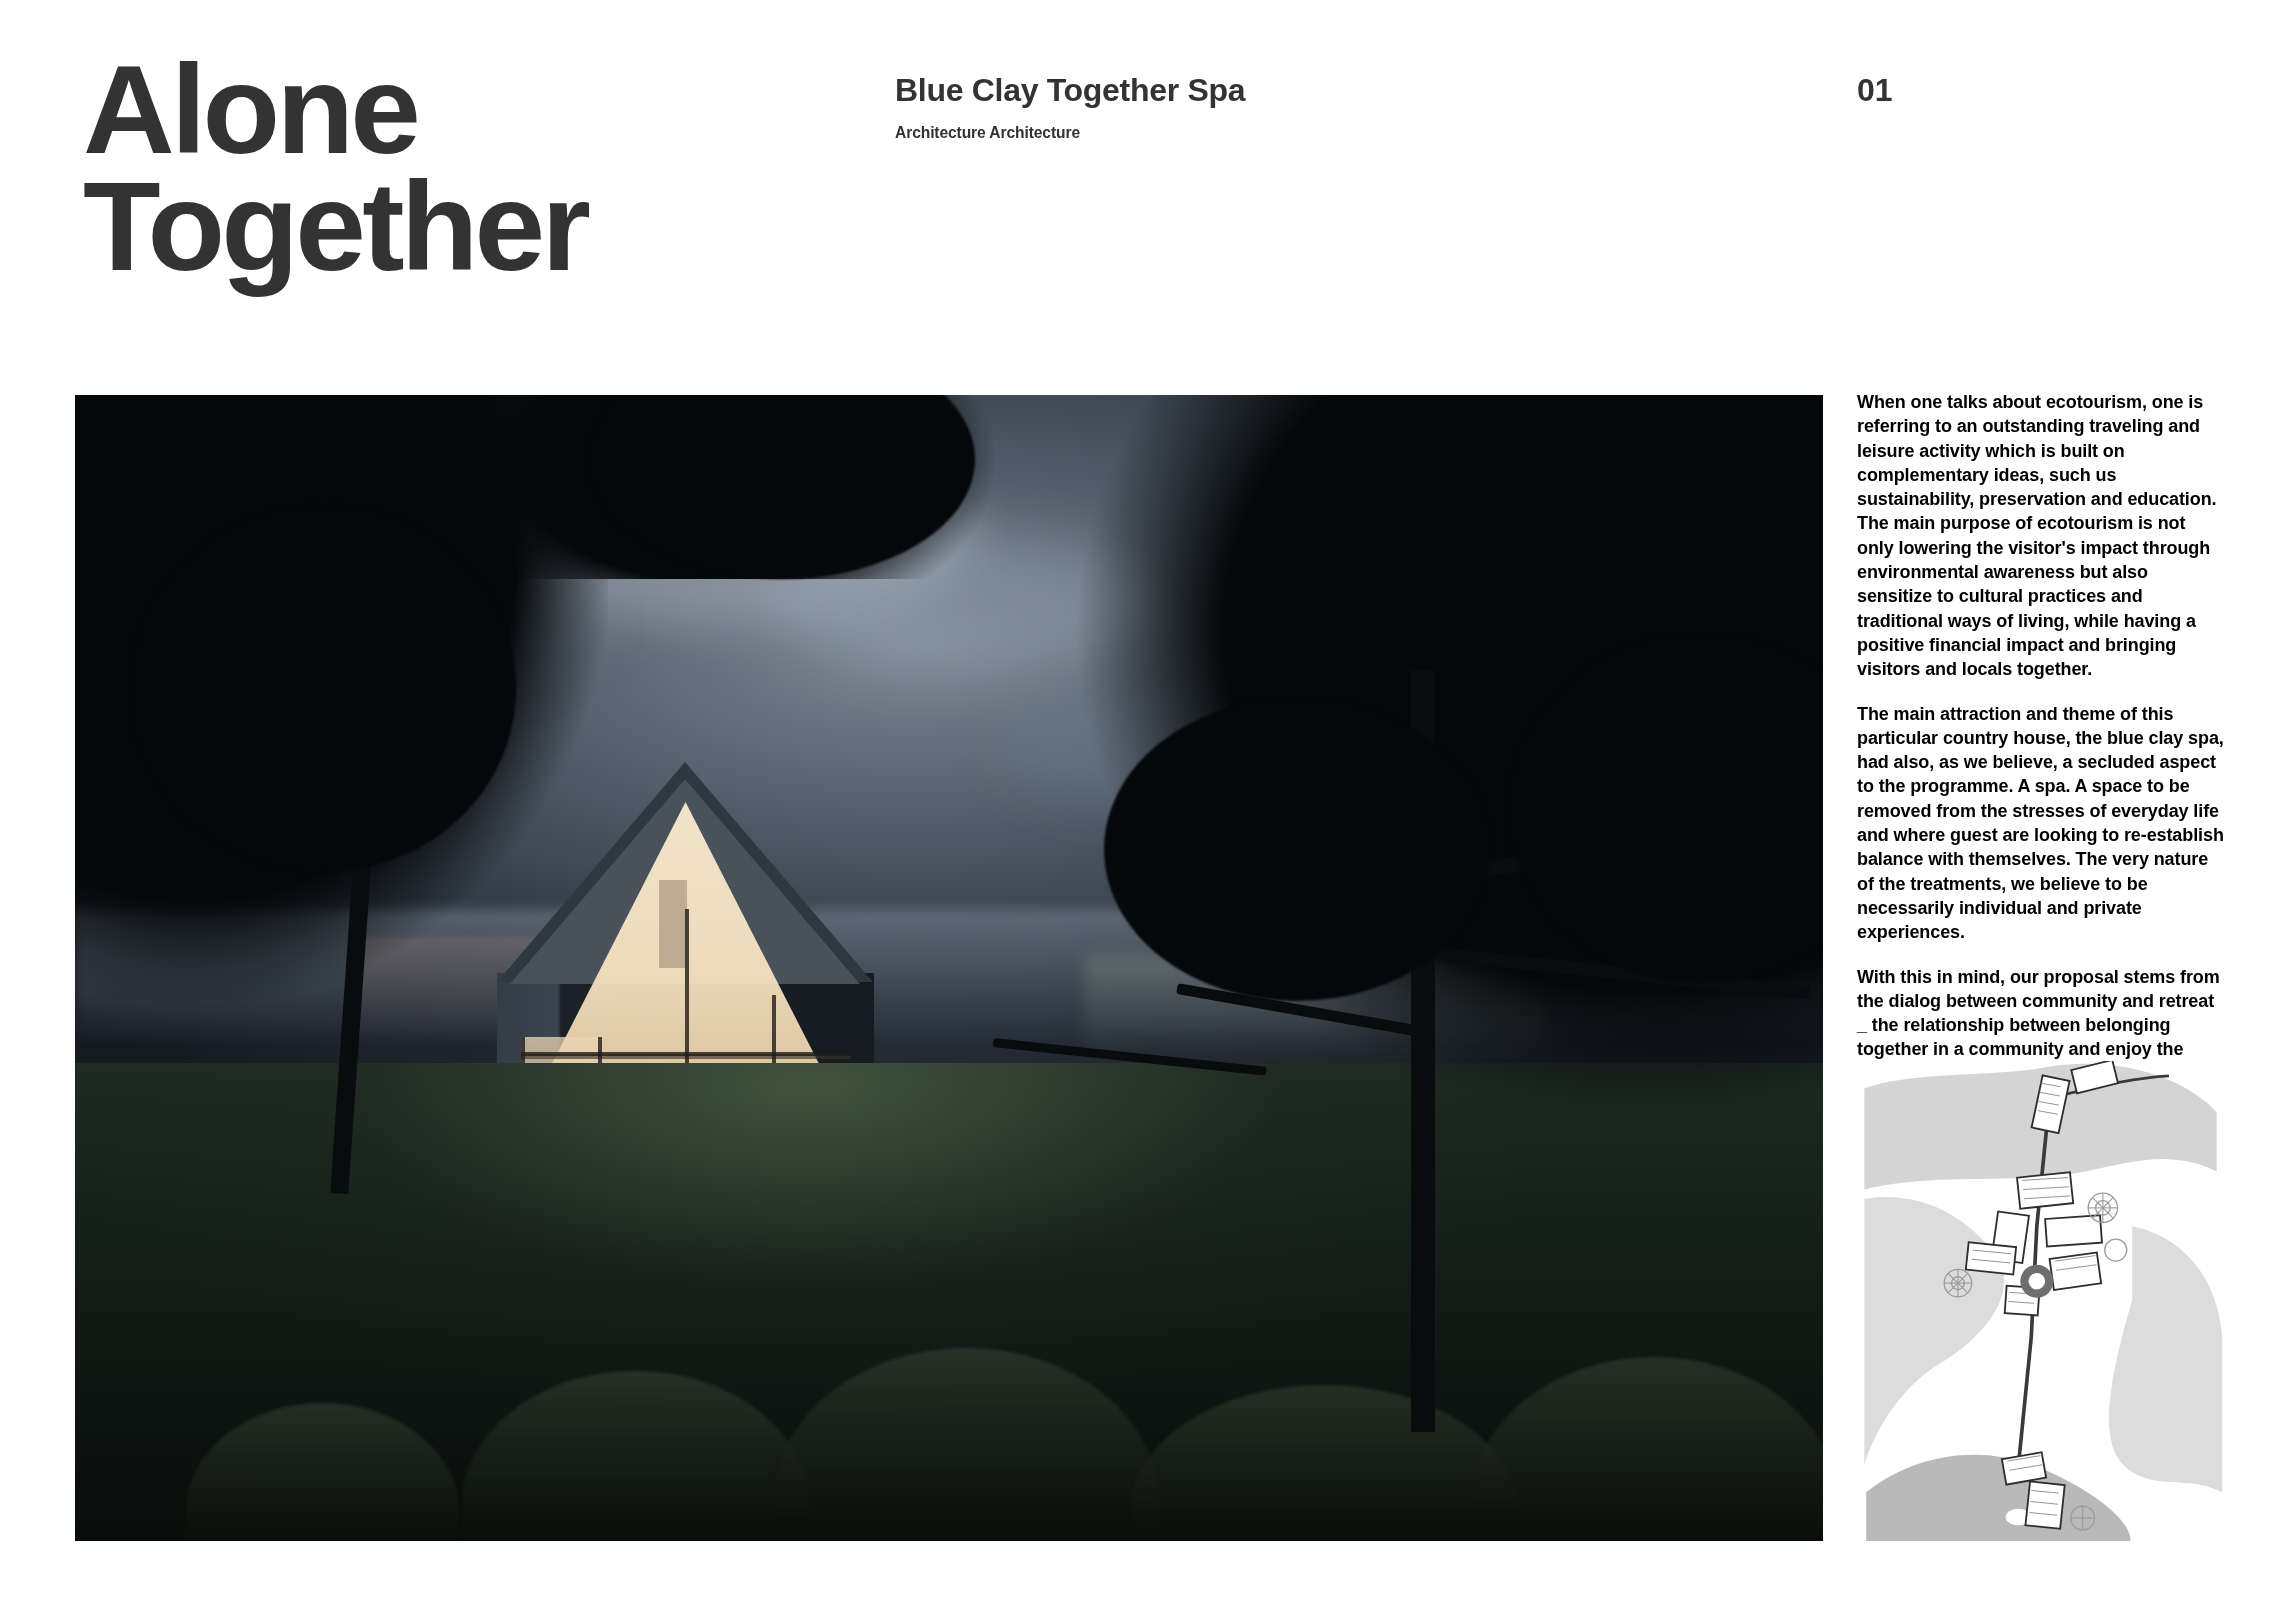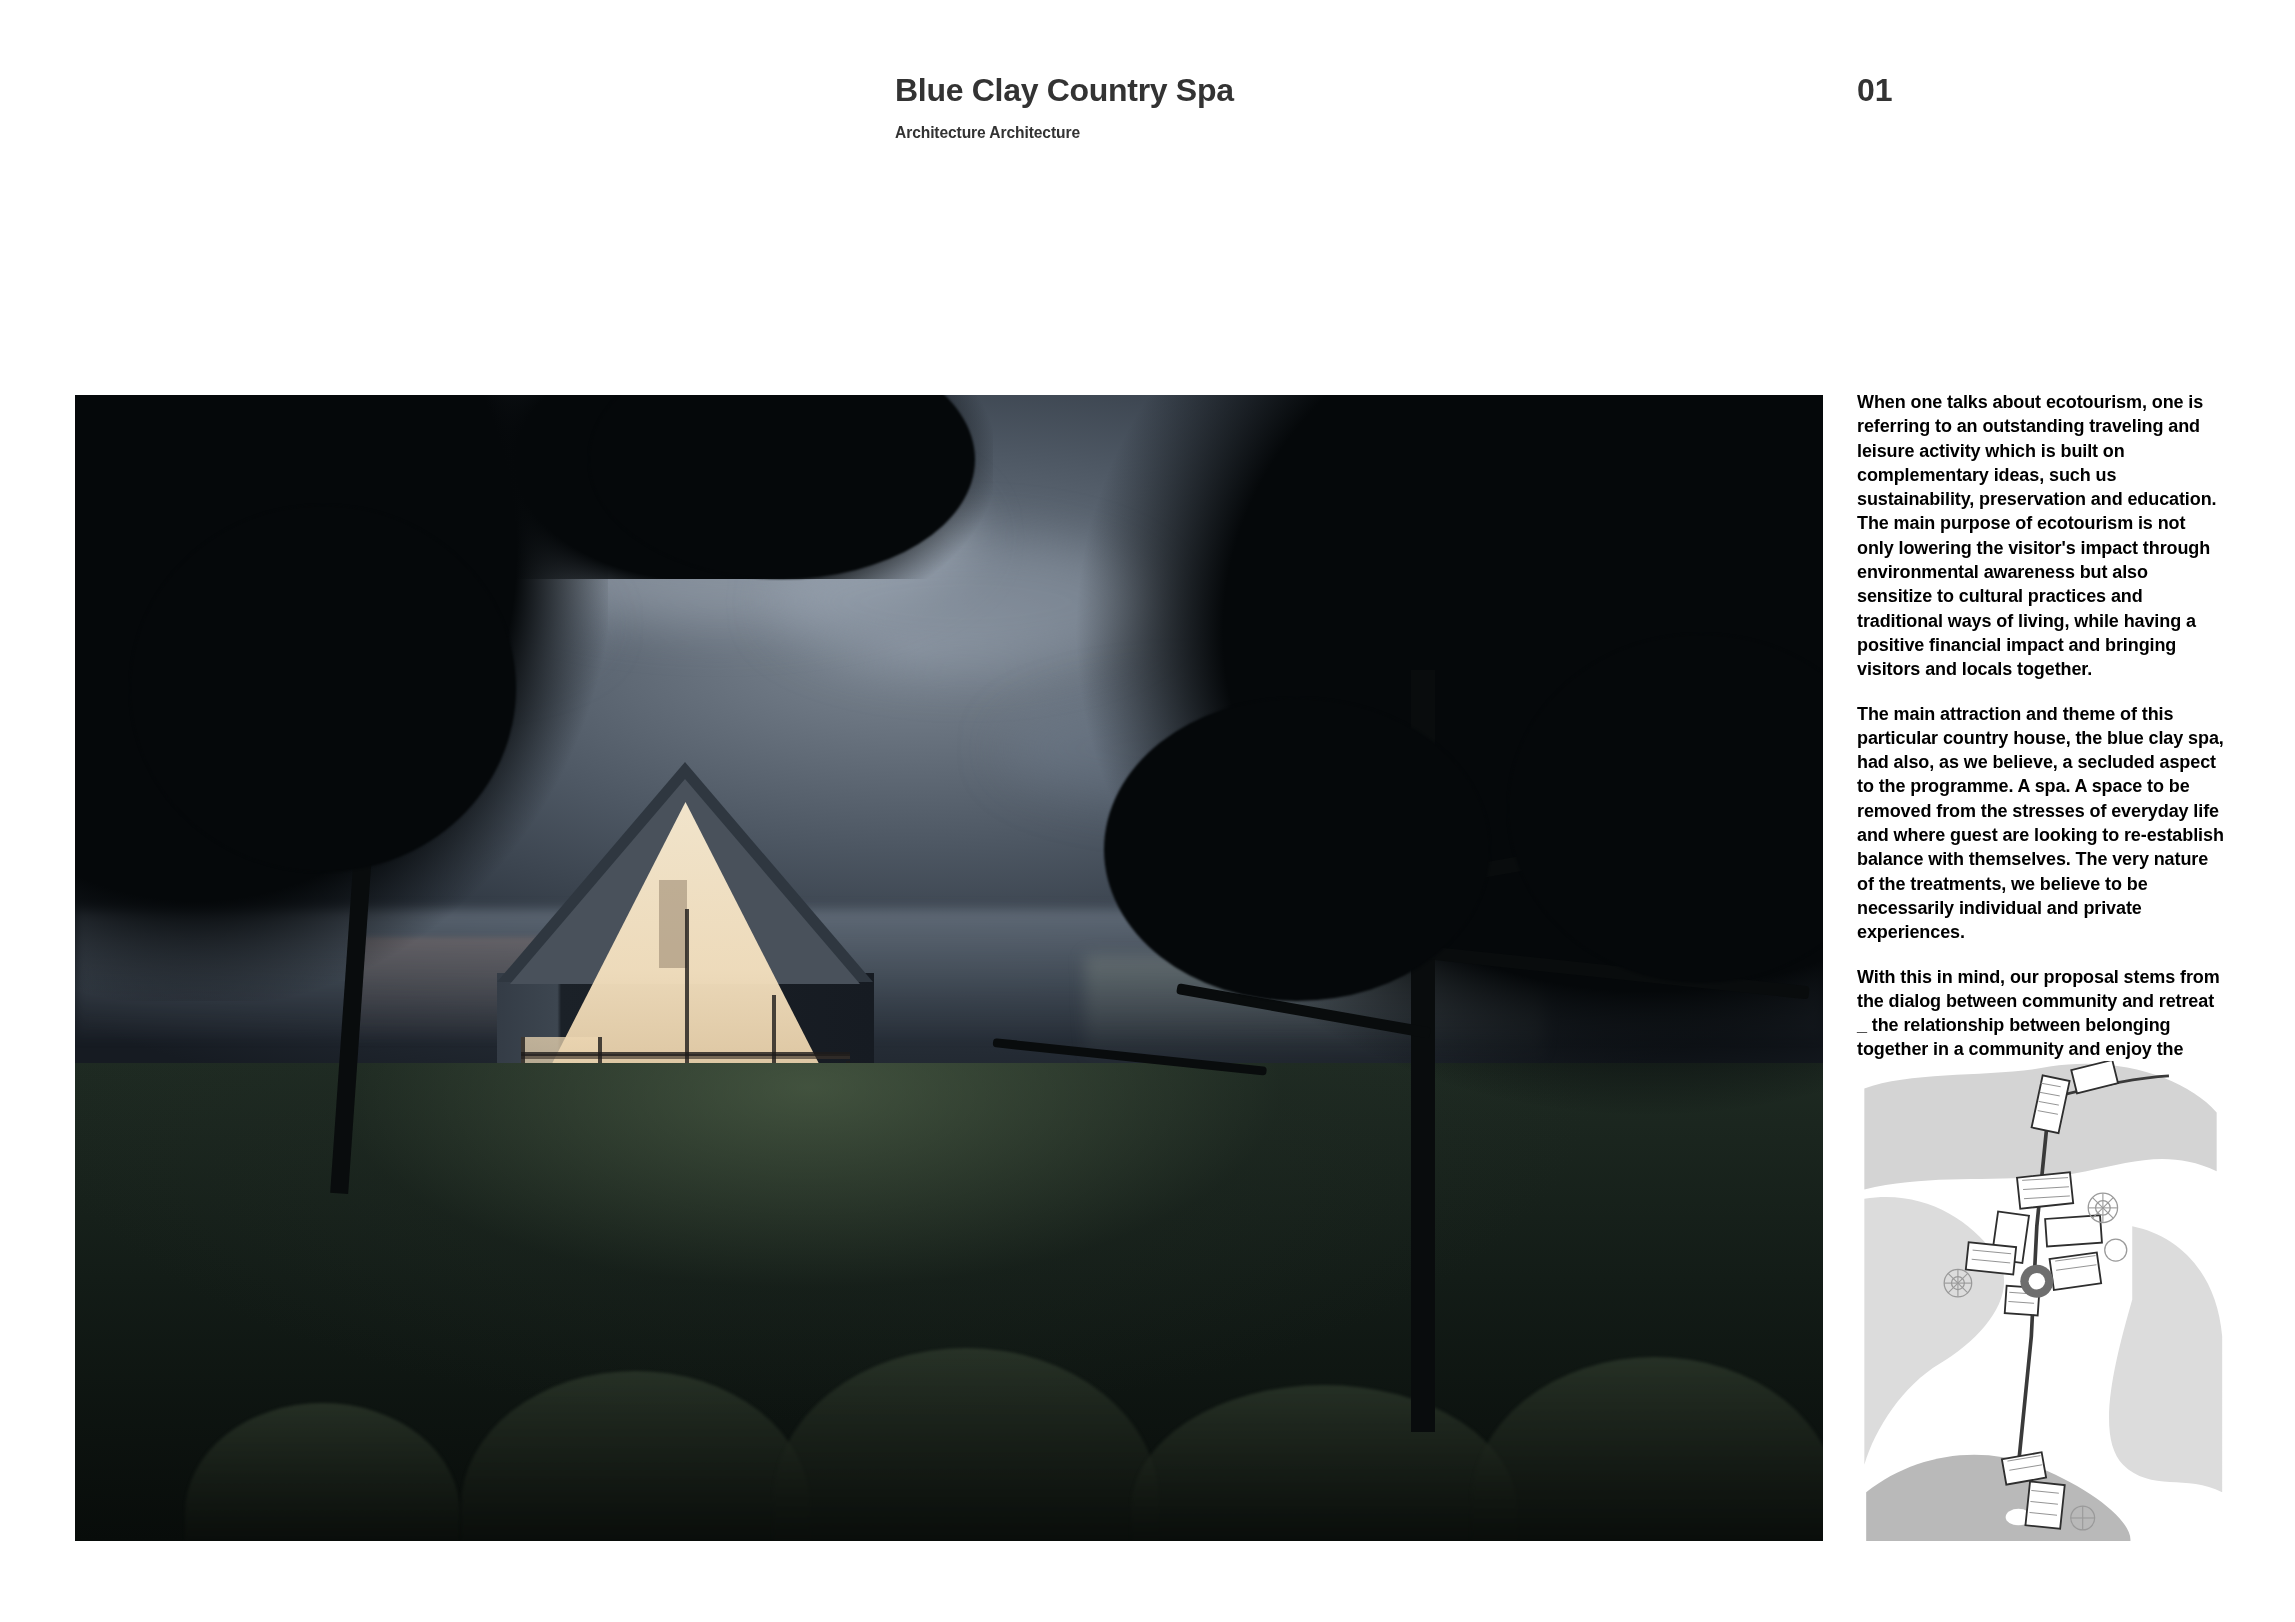--- a/index.html
+++ b/index.html
@@ -285,23 +285,27 @@
     height: 480px;
     background: #ffffff;
     overflow: hidden;
   }
 </style>
 </head>
 <body>
 
 <div class="board">
 
+  <div class="title-block">
+    <span class="title-line">Alone</span>
+    <span class="title-line">Together</span>
+  </div>
 
   <div class="meta-block">
-    <div class="project-title">Blue Clay Country Spa</div>
+    <div class="project-title">Blue Clay Together Spa</div>
     <div class="project-sub">Architecture Architecture</div>
   </div>
 
   <div class="sheet-number-pos">01</div>
 
   <div class="hero">
     <div class="sky"></div>
     <div class="cloud c1"></div>
     <div class="cloud c2"></div>
     <div class="cloud c3"></div>

